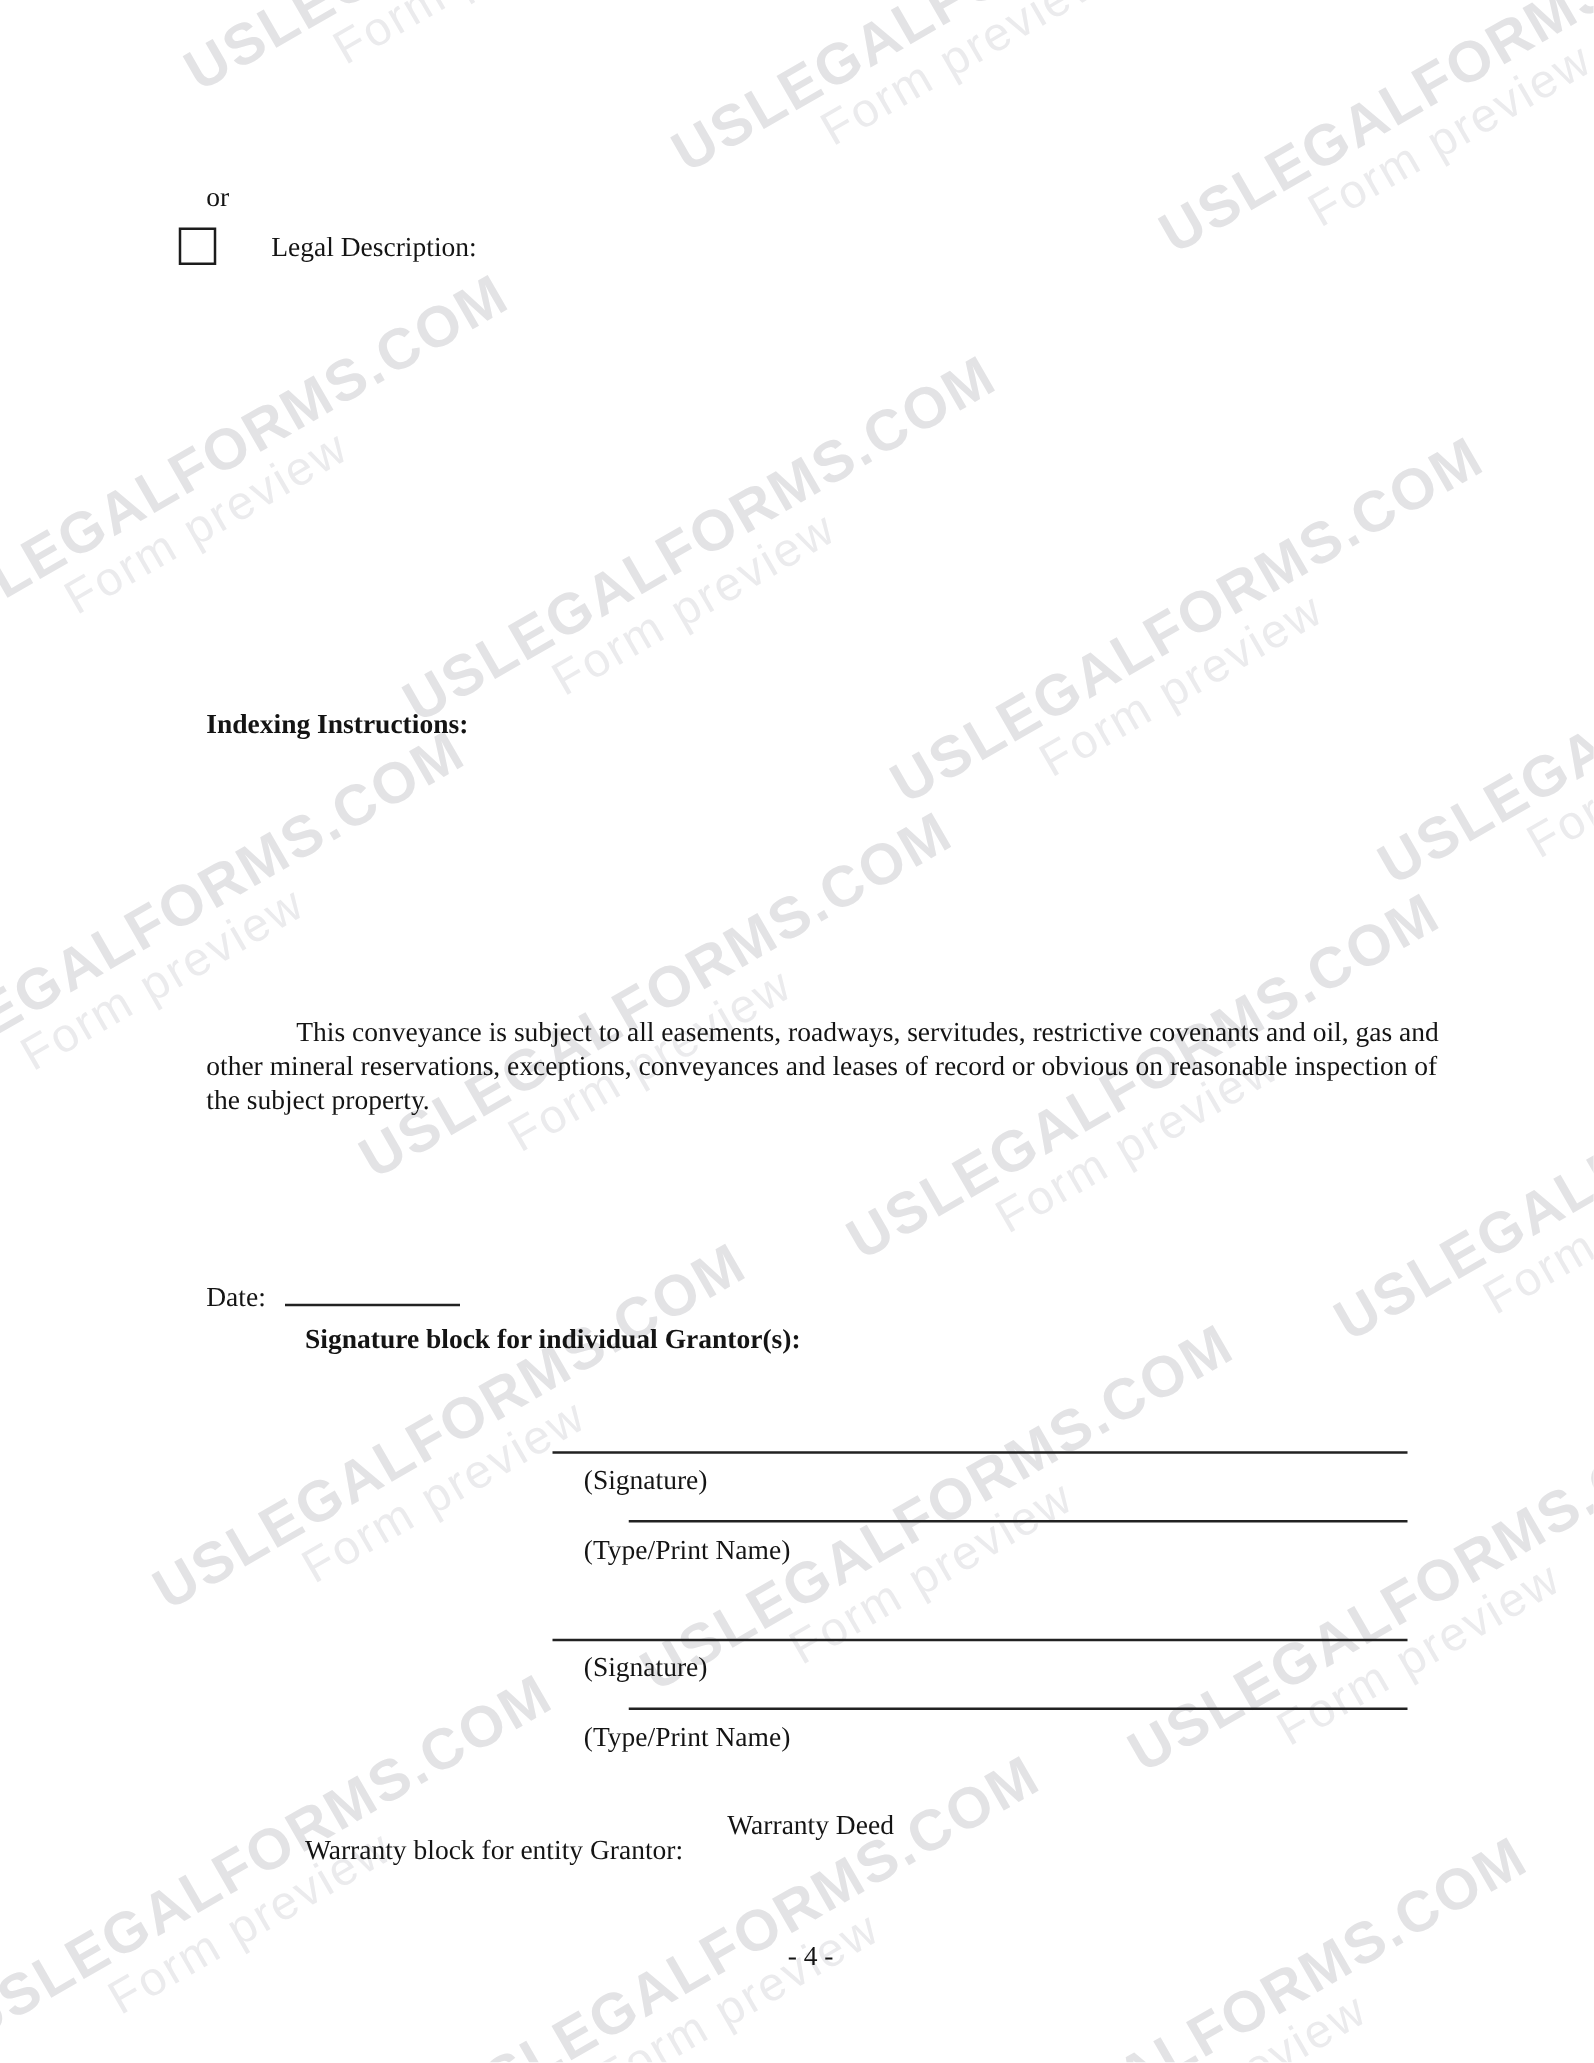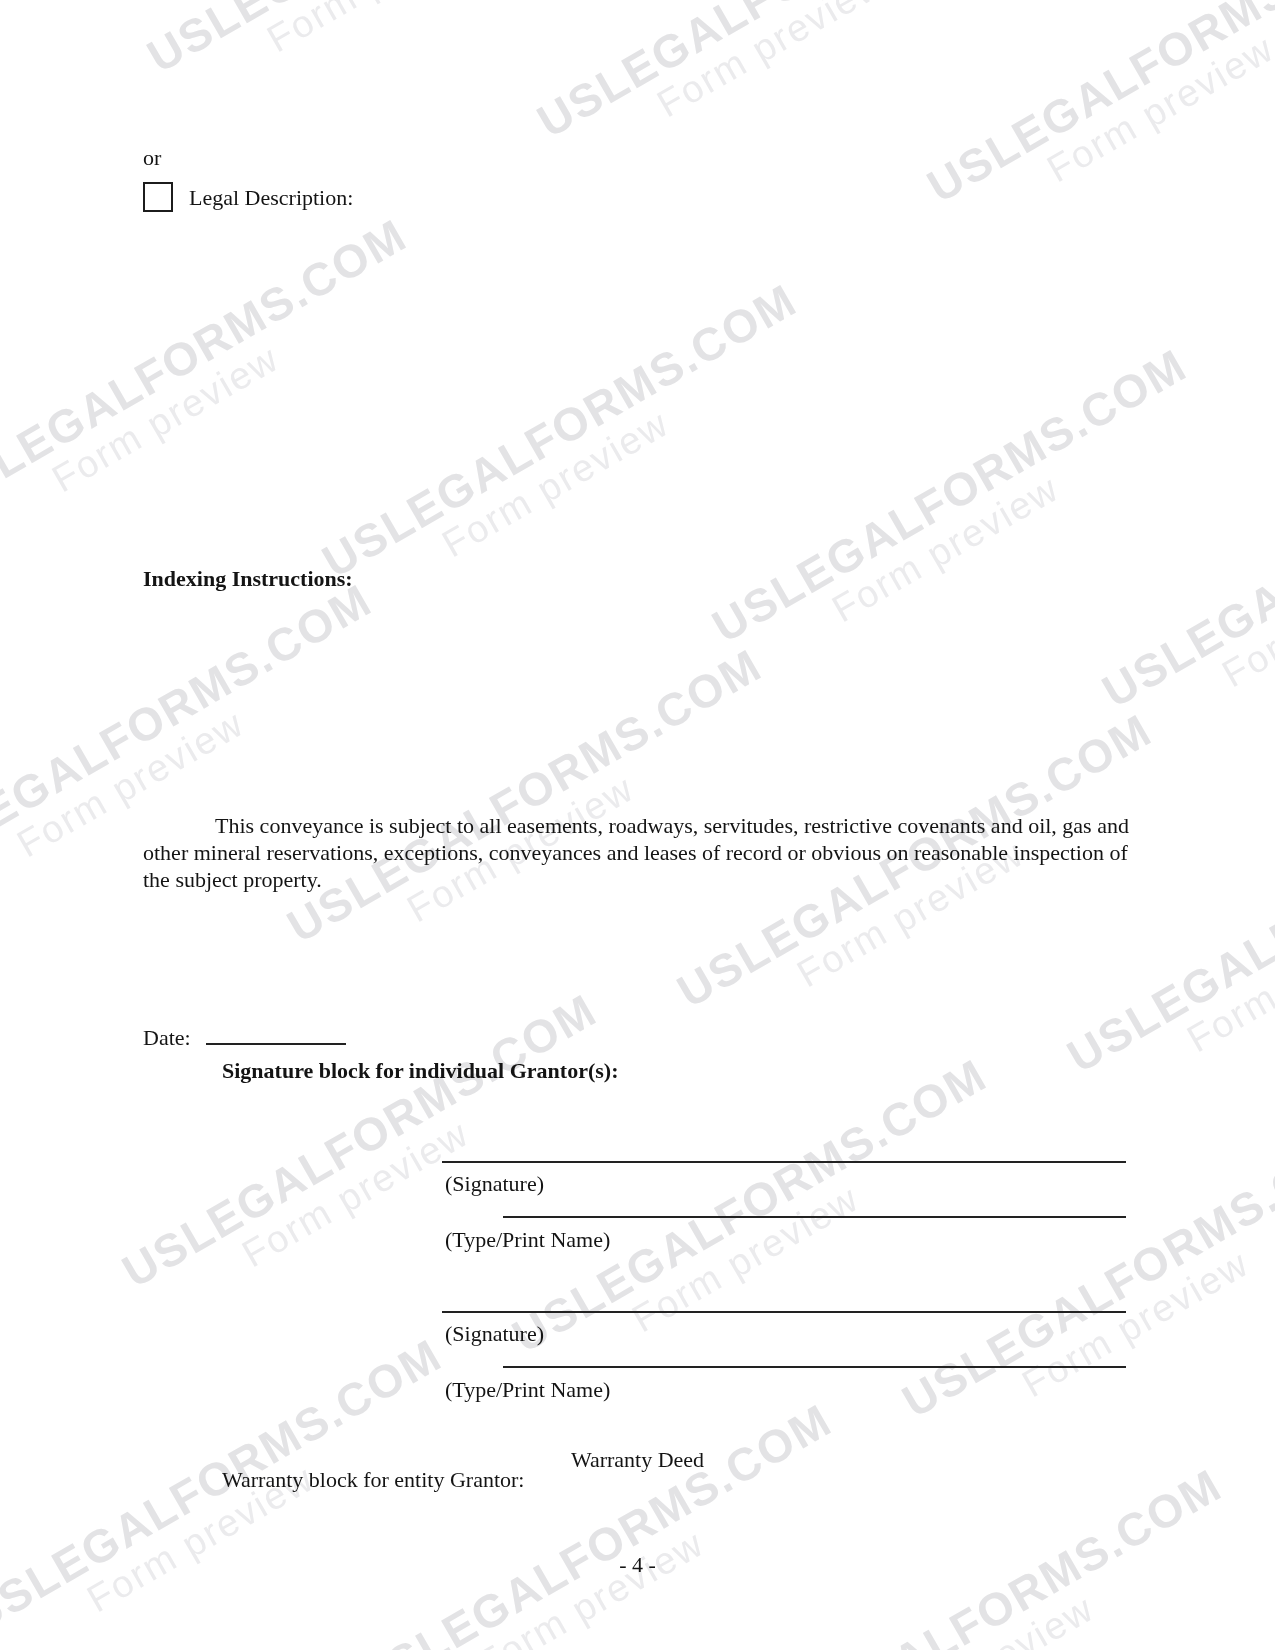--- a/index.html
+++ b/index.html
@@ -30,23 +30,23 @@
   .wm-preview {
     display:block;
     margin:2px 0 0 112px;
     font-family:"Liberation Sans", sans-serif;
     font-weight:normal;
     font-size:38px;
     letter-spacing:2px;
   }
   
   .abs { position:absolute; }
-  .txt { font-size:22px; line-height:27px; }
+  .txt { font-size:22px; line-height:27px;margin-left:22px; }
   .para { width:1000px; text-indent:72px; text-align:left; }
-  .chkrow { display:flex; align-items:center; }
+  .chkrow { display:flex; align-items:center;gap:28px; }
   .checkbox {
     width:26px; height:26px;
     border:2px solid #1c1c1c;
     background:#fff;
     display:inline-block;
   }
   .chkrow .txt { margin-left:16px; }
   .fill-line {
     display:inline-block;
     border-bottom:2px solid #222;

